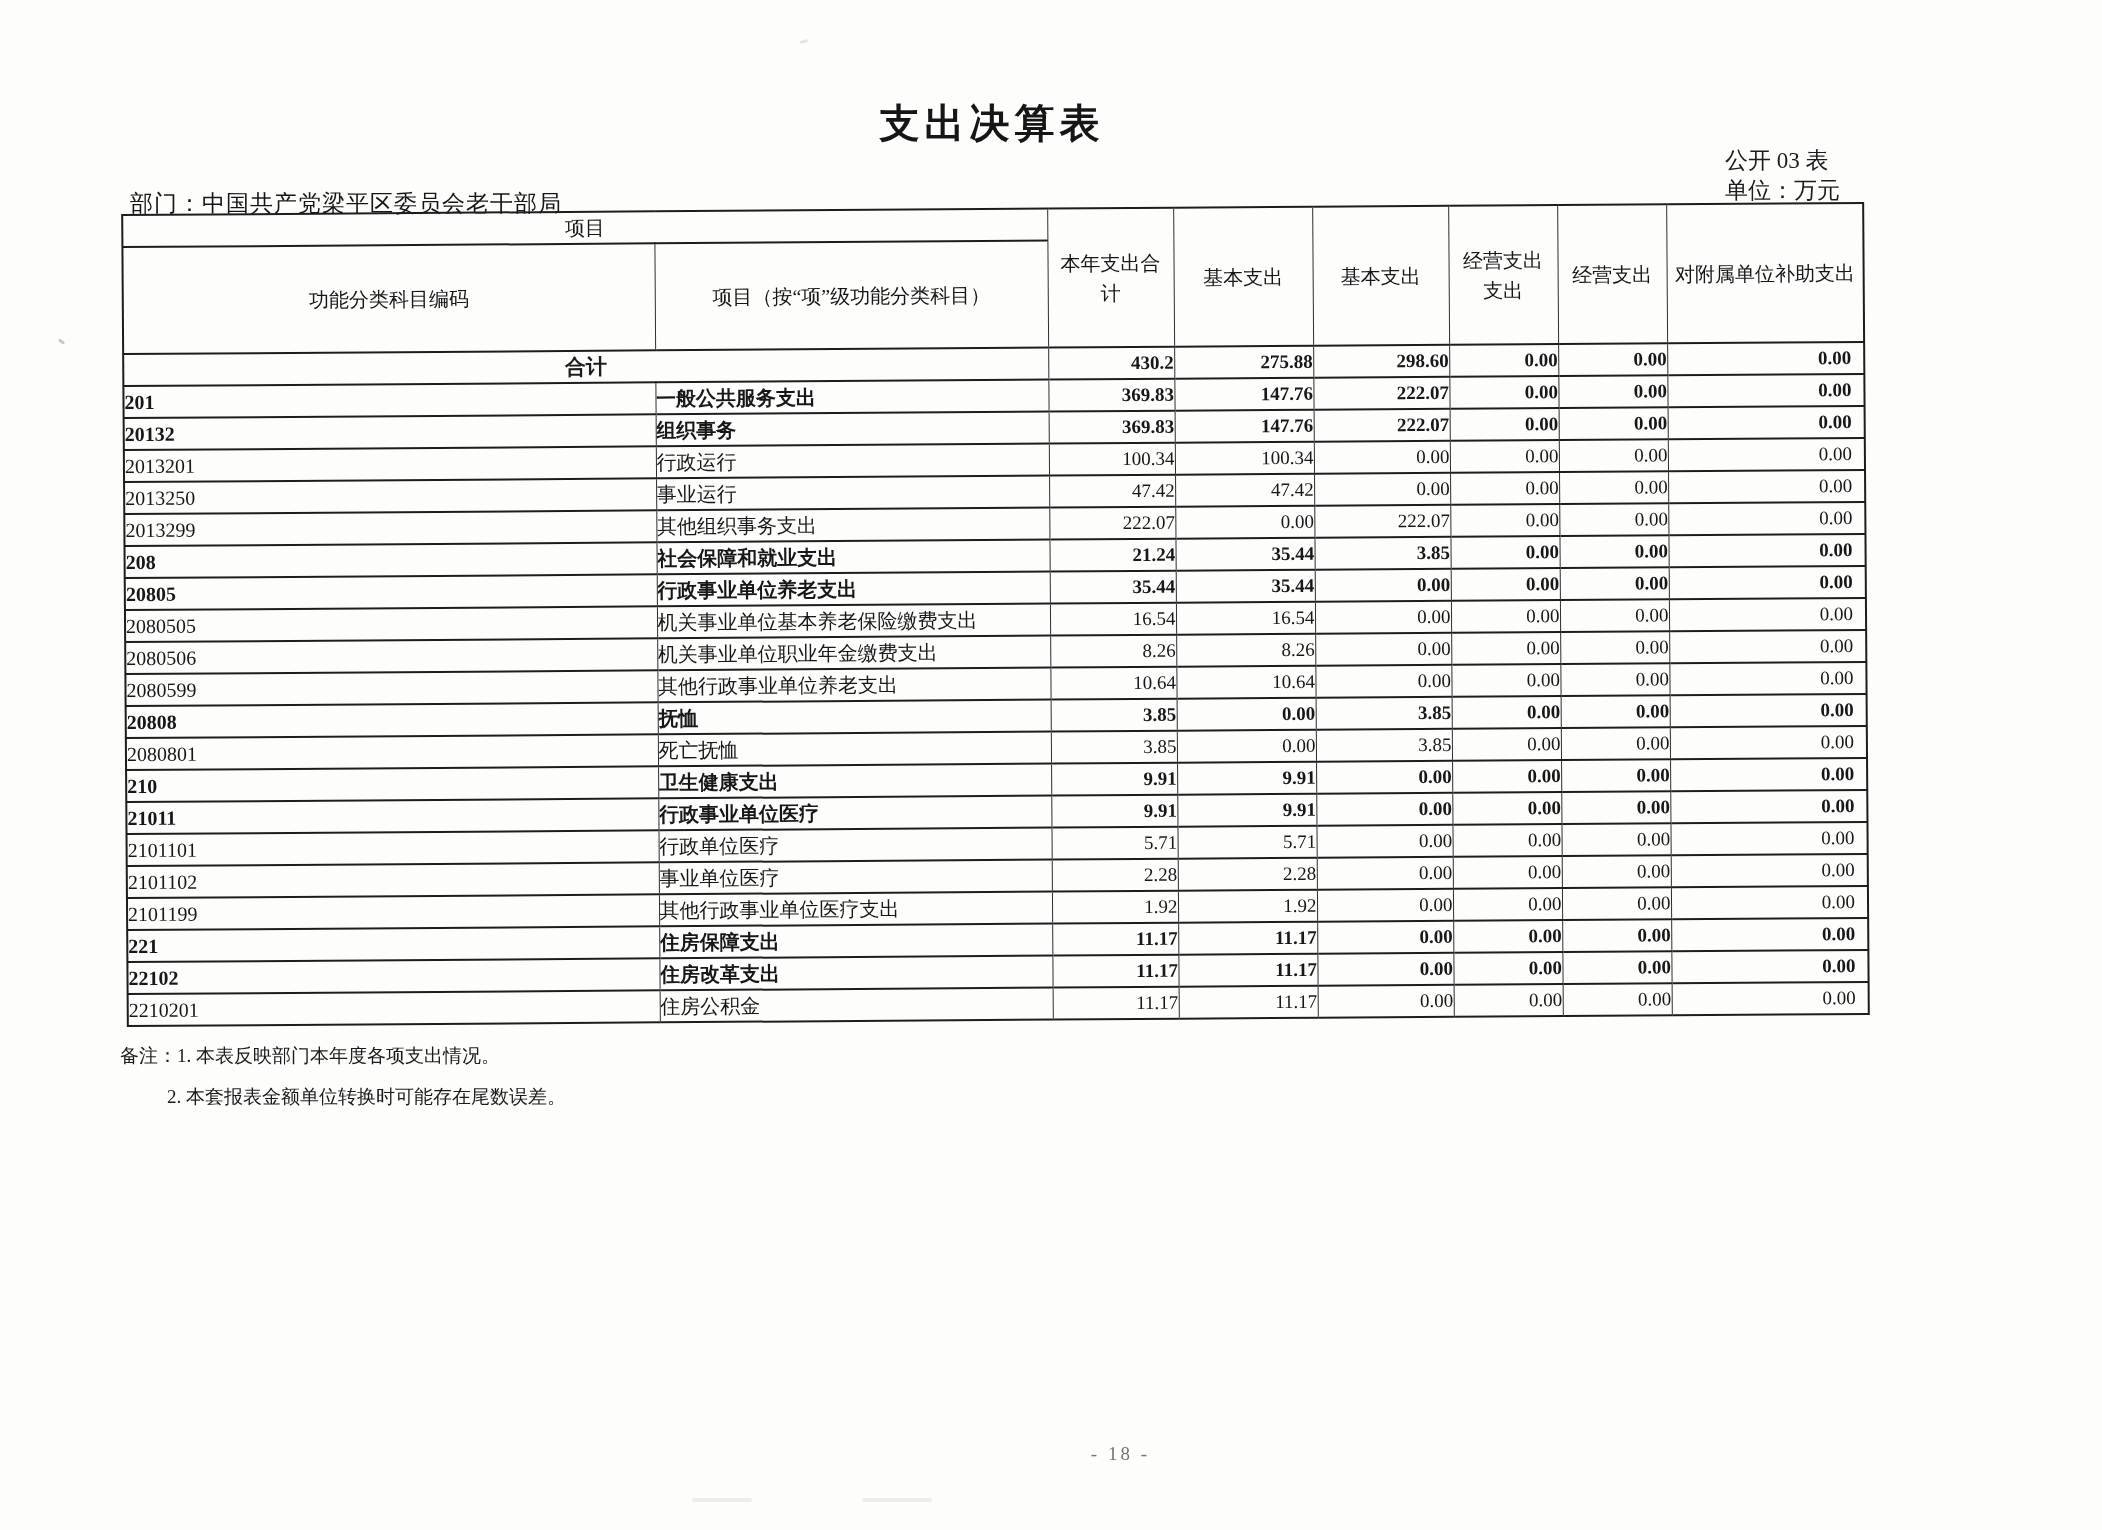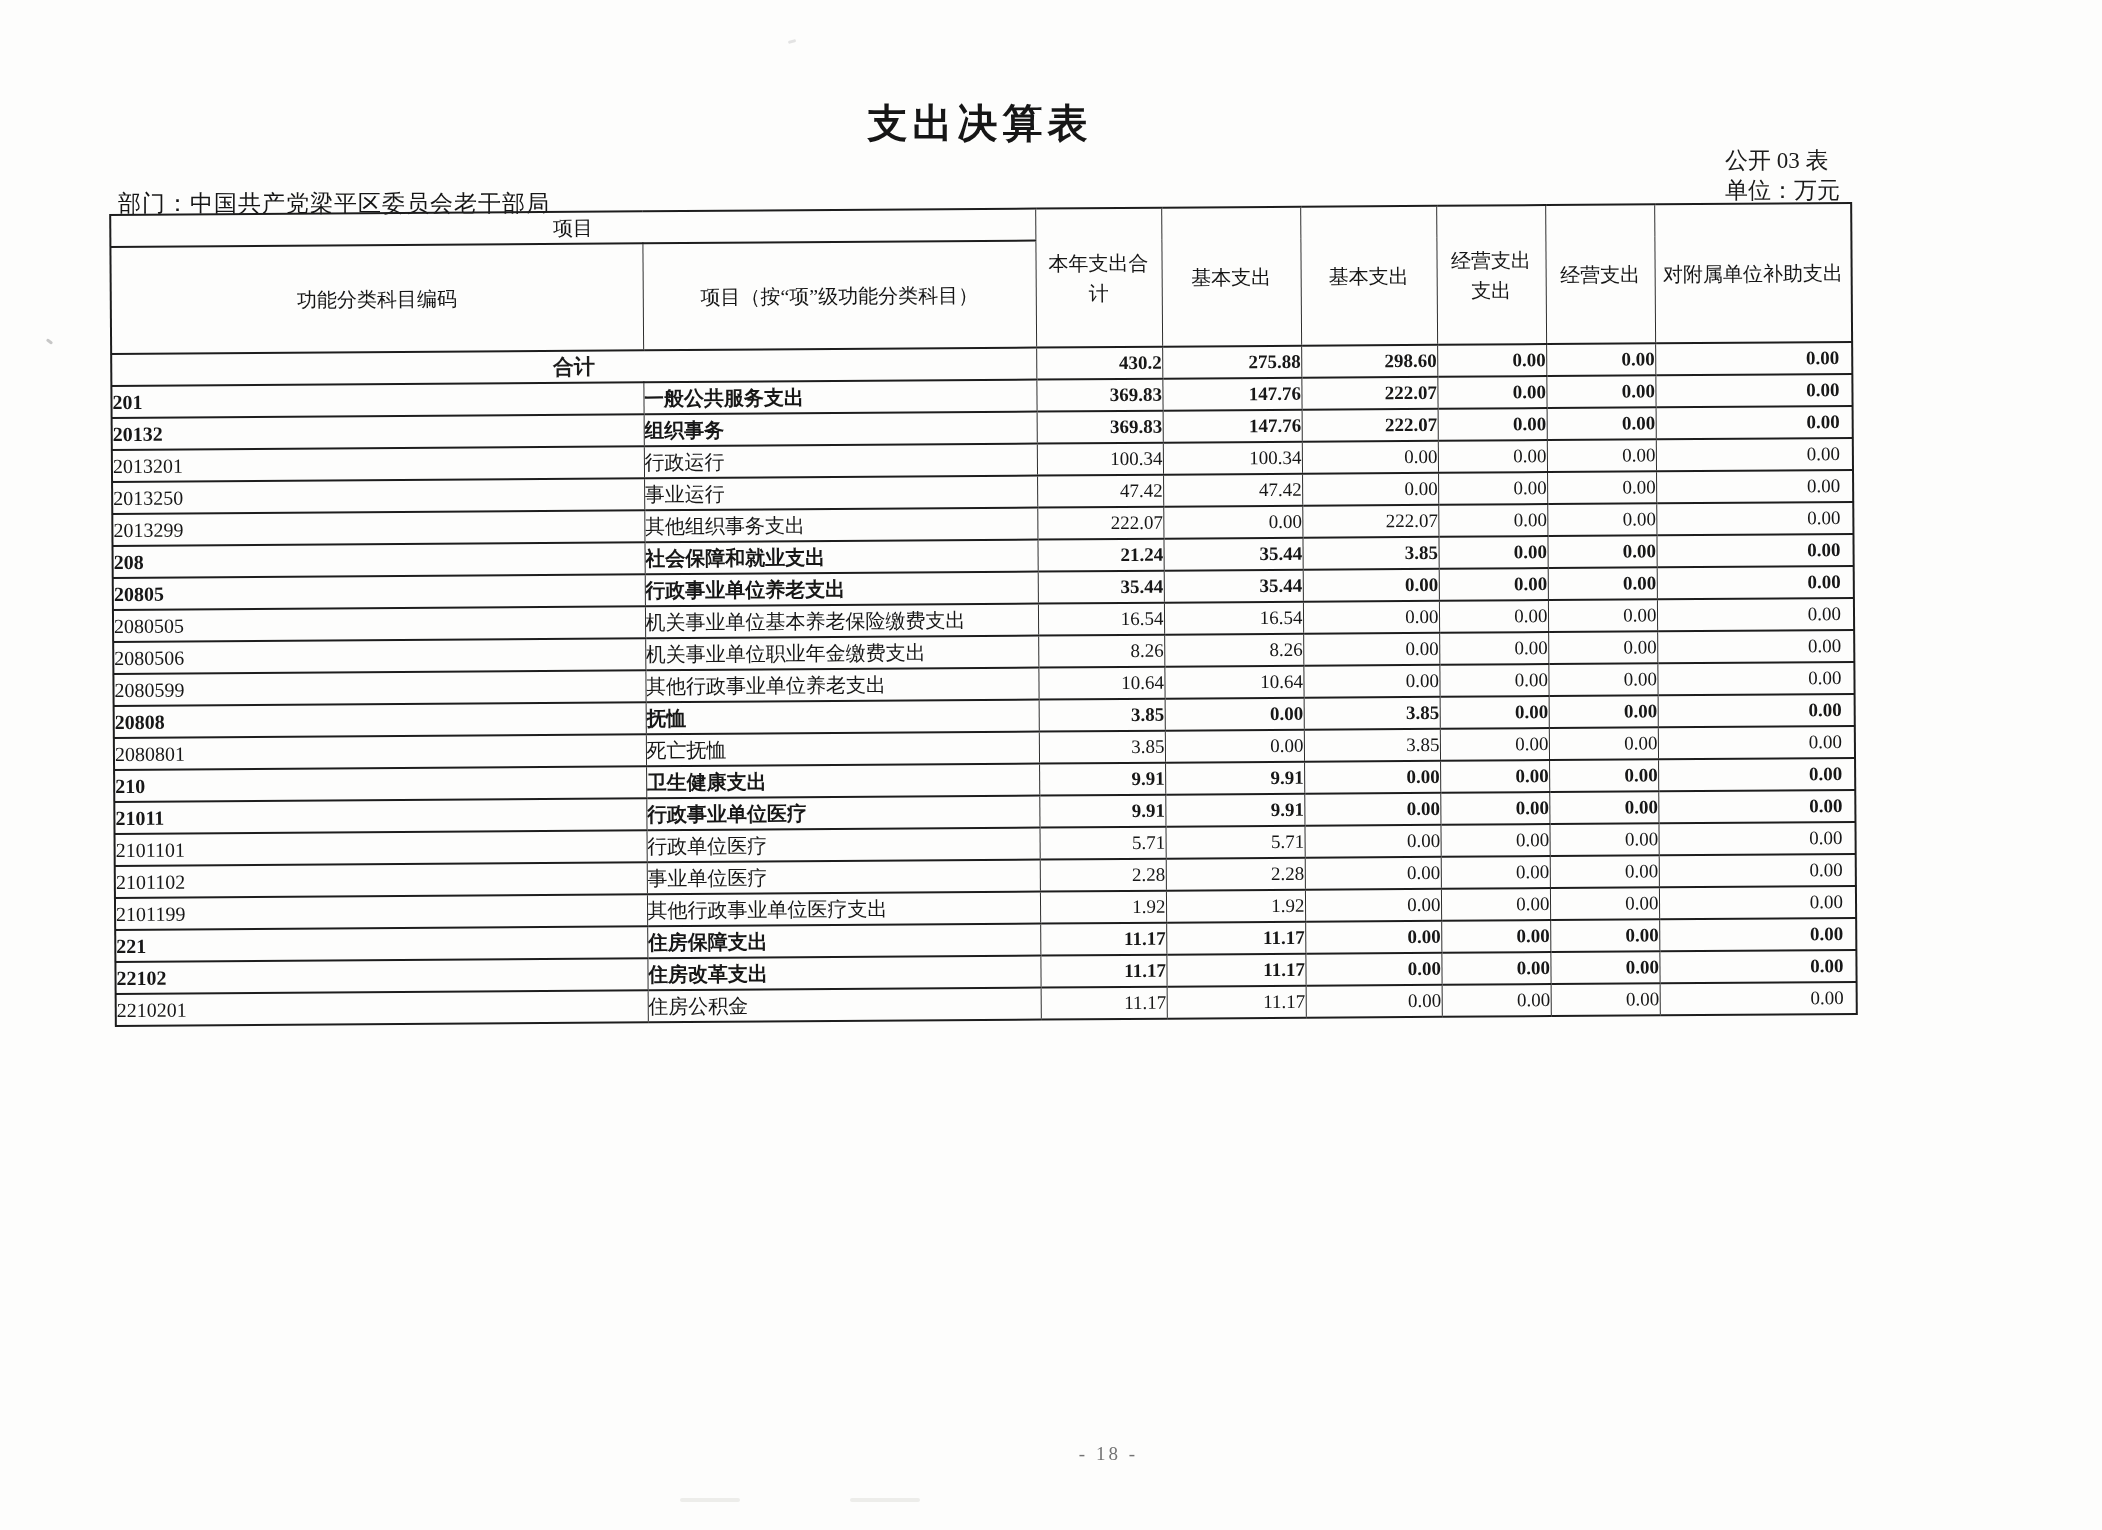--- a/index.html
+++ b/index.html
@@ -4,21 +4,21 @@
 <style>
   html,body{margin:0;padding:0;}
   body{
     width:2102px;height:1530px;
     background:#fdfdfc;
     font-family:"Liberation Serif","DejaVu Serif",serif;
     color:#1c1c1c;
     position:relative;
     overflow:hidden;
   }
-  .sheet{position:absolute;inset:0;}
+  .sheet{position:absolute;inset:0;margin-left:12px;}
   .doc-title{
     position:absolute;top:96px;left:620px;width:720px;
     text-align:center;font-size:40px;font-weight:bold;letter-spacing:5px;
     color:#161616;
   }
   .meta-right{
     position:absolute;top:146px;right:262px;
     font-size:23px;line-height:30px;color:#1b1b1b;
   }
   .dept-line{
@@ -322,20 +322,24 @@
       <td class="c-val">11.17</td>
       <td class="c-val">0.00</td>
       <td class="c-val">0.00</td>
       <td class="c-val">0.00</td>
       <td class="c-val c-last">0.00</td>
     </tr>
         </tbody>
     </table>
   </div>
 
+  <div class="notes">
+    <div class="note-line1">备注：1. 本表反映部门本年度各项支出情况。</div>
+    <div class="note-line2">2. 本套报表金额单位转换时可能存在尾数误差。</div>
+  </div>
 
   <div class="page-num">- 18 -</div>
 
   <div class="speck1"></div>
   <div class="speck2"></div>
   <div class="smudge s1"></div>
   <div class="smudge s2"></div>
 
 </div>
 

